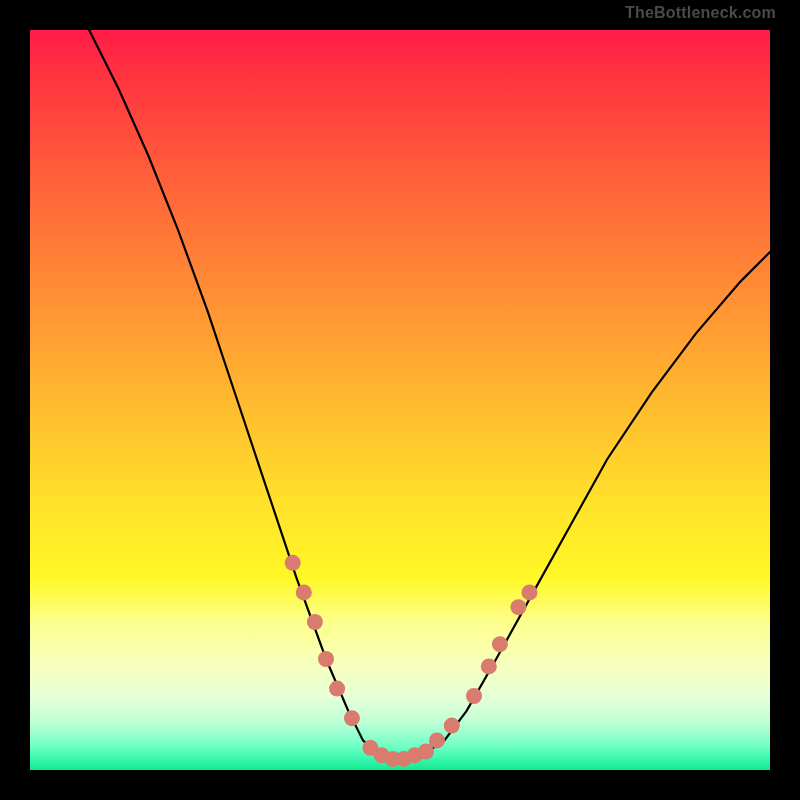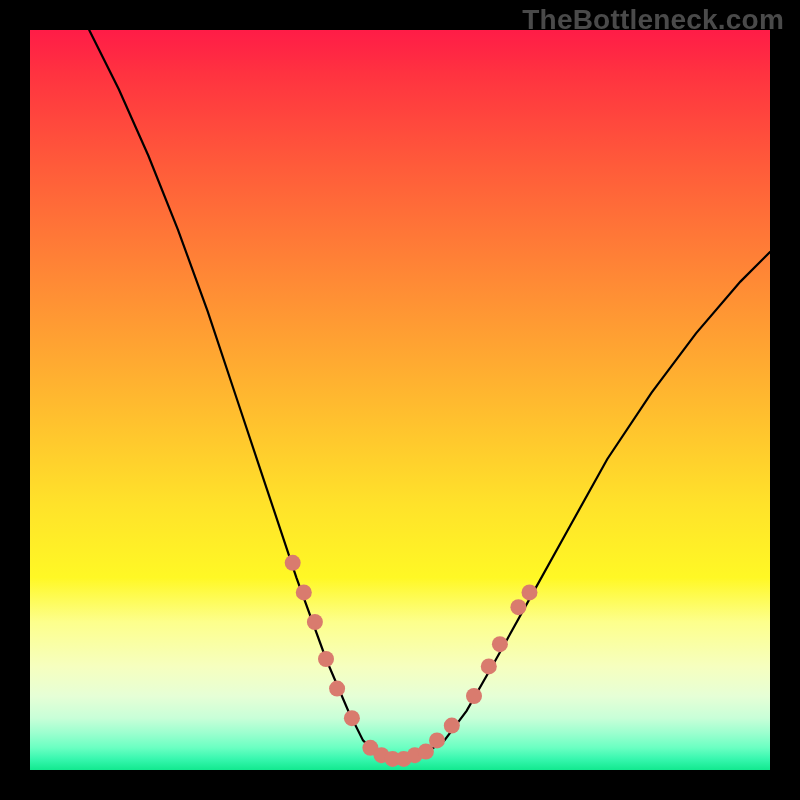--- a/index.html
+++ b/index.html
@@ -6,23 +6,23 @@
   html, body { width: 800px; height: 800px; overflow: hidden; background: #000; }
   .frame {
     position: relative;
     width: 800px;
     height: 800px;
     background: #000;
   }
   .watermark {
     position: absolute;
     top: 4px;
-    right: 16px;
+    right: 24px;
     font-family: Arial, Helvetica, sans-serif;
-    font-size: 28px;
+    font-size: 16px;
     font-weight: 600;
     color: #4a4a4a;
     letter-spacing: 0.2px;
     z-index: 10;
   }
   .plot-area {
     position: absolute;
     left: 30px;
     top: 30px;
     width: 740px;

